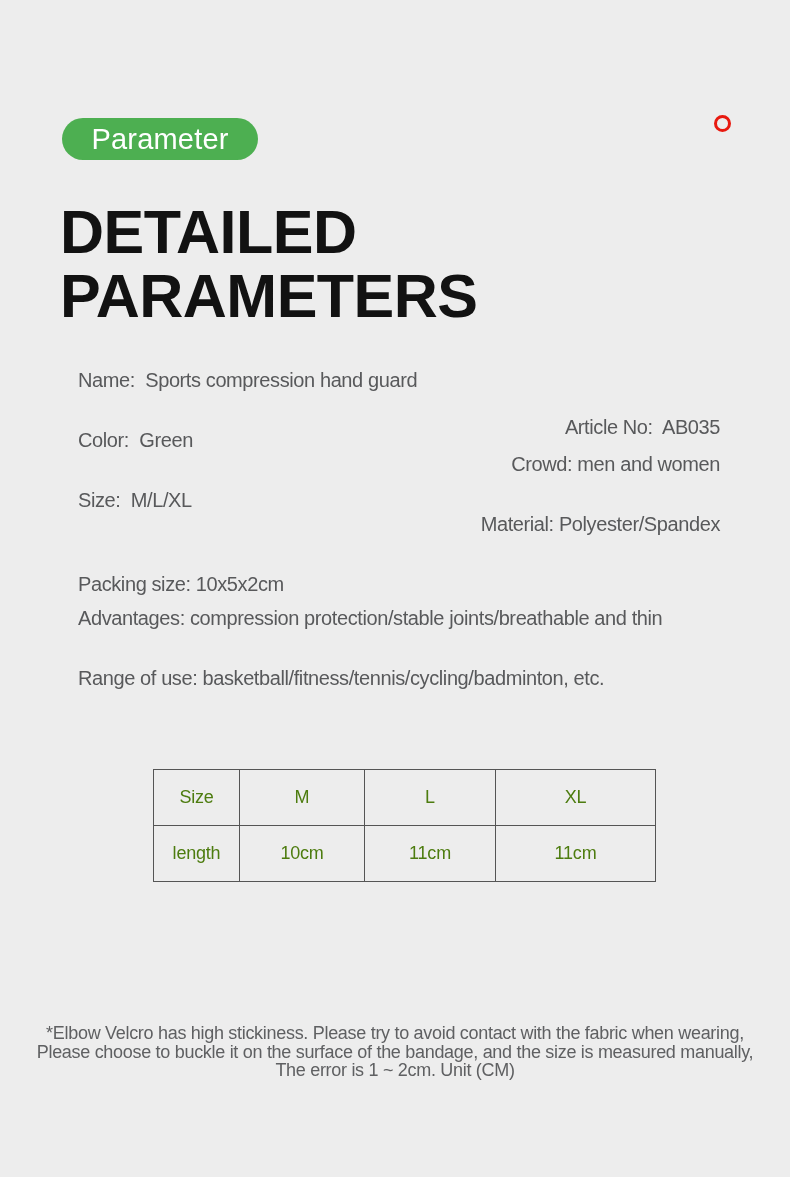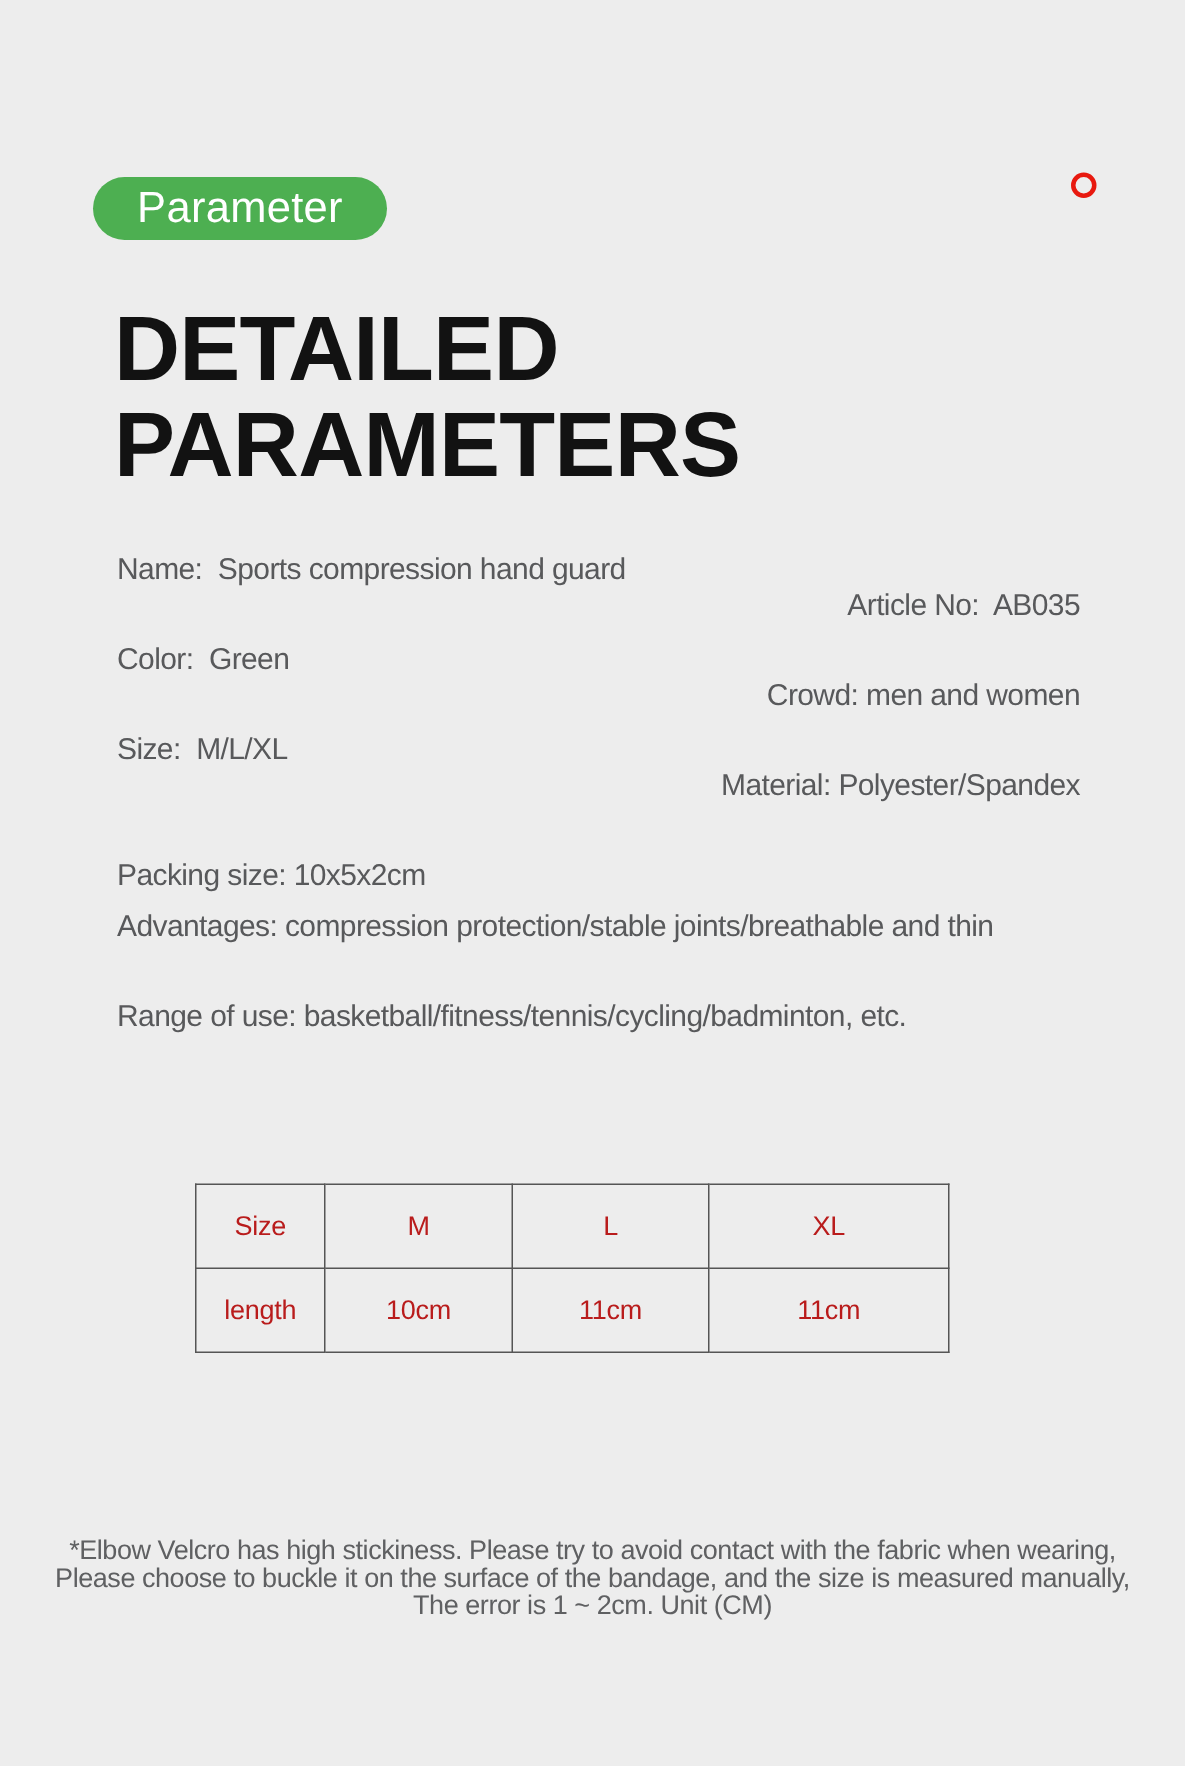--- a/index.html
+++ b/index.html
@@ -30,21 +30,21 @@
     position: absolute;
     left: 714px;
     top: 115px;
     width: 11px;
     height: 11px;
     border: 3px solid #e8190f;
     border-radius: 50%;
   }
   .heading {
     position: absolute;
-    left: 76px;
+    left: 60px;
     top: 200px;
     margin: 0;
     font-size: 61px;
     line-height: 64px;
     letter-spacing: -0.5px;
     font-weight: bold;
     color: #121212;
   }
   .spec-row {
     position: absolute;
@@ -53,28 +53,27 @@
     display: flex;
     justify-content: space-between;
     font-size: 20px;
     letter-spacing: -0.4px;
     color: #58595b;
     white-space: pre;
   }
   .spec-row .right { text-align: right; margin-top: 24px; }
   .size-table {
     position: absolute;
-    left: 130px;
+    left: 153px;
     top: 769px;
     border-collapse: collapse;
-    color: #b91c1c;
+    color: #4d7c0f;
     font-size: 18px;
     letter-spacing: -0.2px;
     table-layout: fixed;
-    margin-top: 20px;
   }
   .size-table td {
     border: 1px solid #555555;
     text-align: center;
     vertical-align: middle;
     height: 55px;
     padding: 0;
   }
   .size-table .c0 { width: 85px; }
   .size-table .c1 { width: 124px; }
@@ -98,21 +97,21 @@
 <div class="page">
 
   <div class="badge">
     <span>Parameter</span>
   </div>
 
   <div class="ring"></div>
 
   <h1 class="heading"><span>DETAILED</span><br><span>PARAMETERS</span></h1>
 
-  <div class="spec-row" style="top:369px;">
+  <div class="spec-row" style="top:369px;flex-direction:column;">
     <span class="left">Name:  Sports compression hand guard</span>
     <span class="right">Article No:  AB035</span>
   </div>
 
   <div class="spec-row" style="top:429px;">
     <span class="left">Color:  Green</span>
     <span class="right">Crowd: men and women</span>
   </div>
 
   <div class="spec-row" style="top:489px;">

